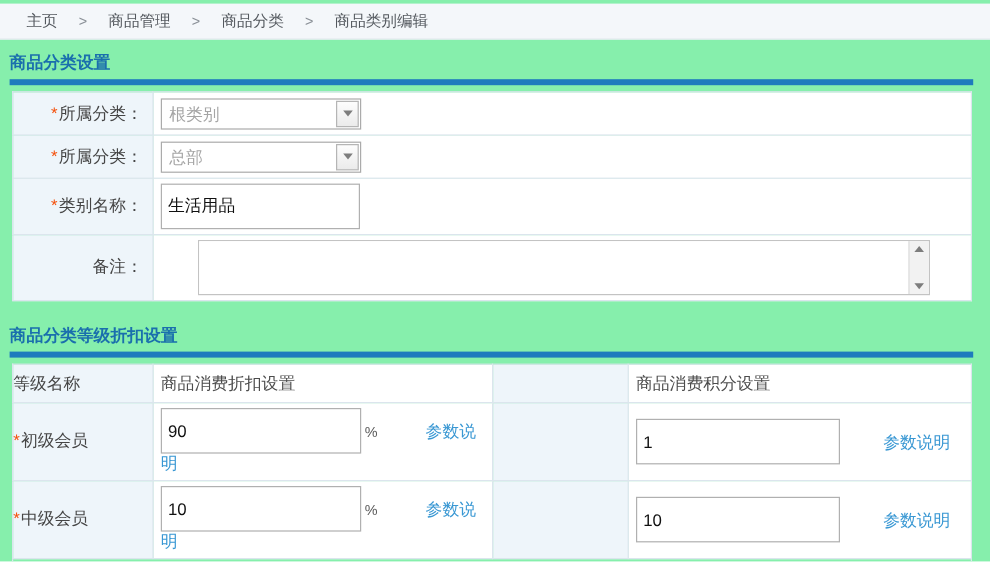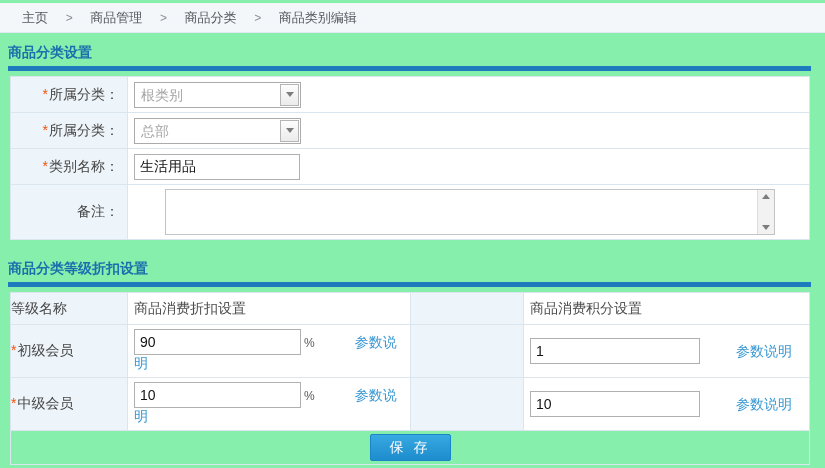--- a/index.html
+++ b/index.html
@@ -94,21 +94,21 @@
     border-top: 5px solid #7d7d7d;
   }
   .tri-up {
     width: 0; height: 0;
     border-left: 4px solid transparent;
     border-right: 4px solid transparent;
     border-bottom: 5px solid #7d7d7d;
   }
   
   input.txt {
-    height: 26px;
+    height: 38px;
     border: 1px solid #b0b0b0;
     font-family: "Liberation Sans", "DejaVu Sans", sans-serif;
     font-size: 14px;
     color: #111;
     padding: 0 5px;
     outline: none;
     background: #fff;
   }
   .w-name { width: 166px; }
   .w-disc { width: 167px; }

